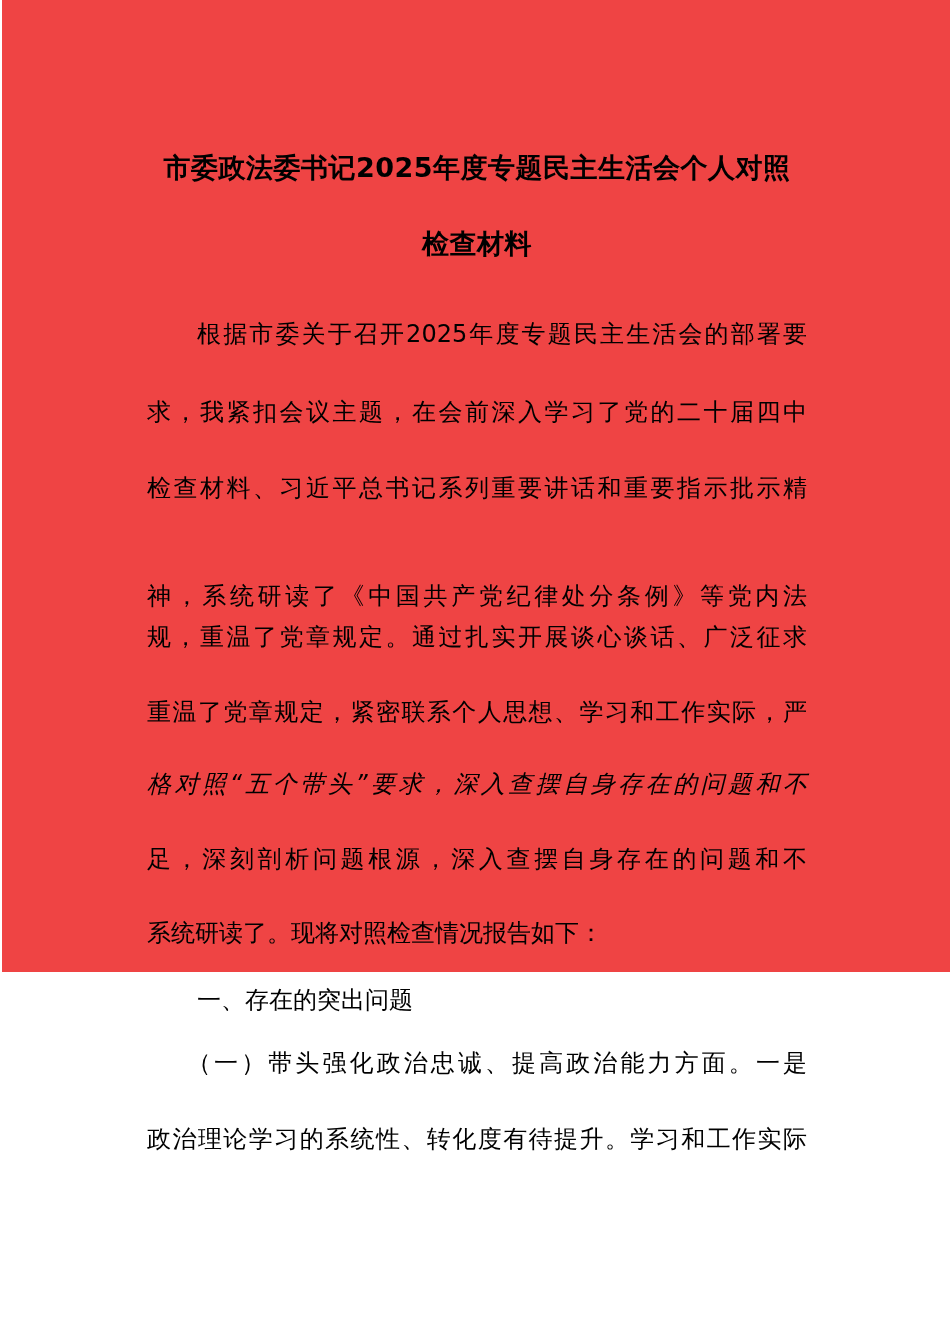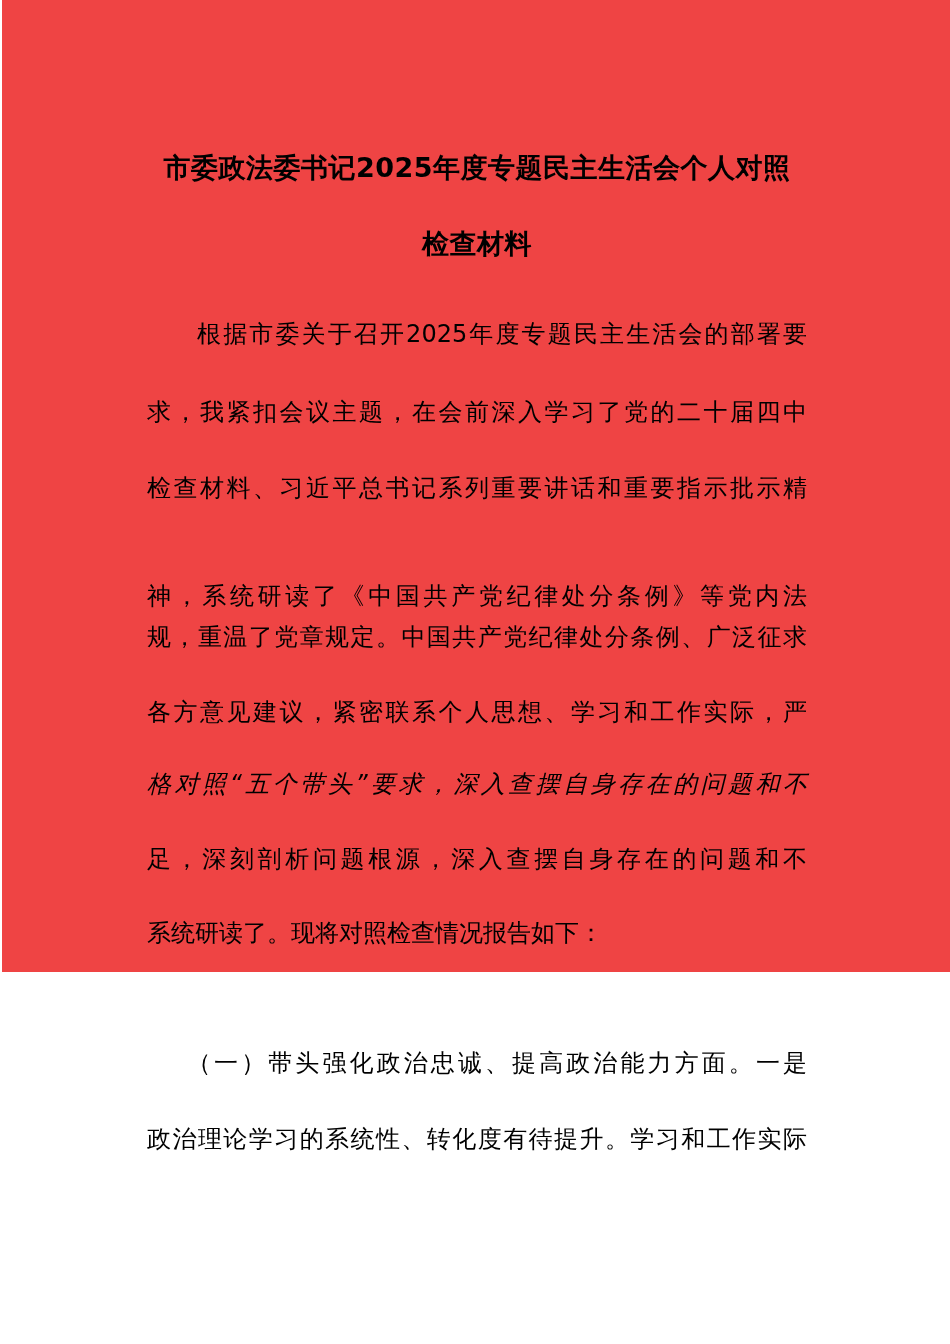--- a/index.html
+++ b/index.html
@@ -66,26 +66,27 @@
 <div class="page">
 
   <div class="title-line" style="top:150px;">市委政法委书记2025年度专题民主生活会个人对照</div>
   <div class="title-line" style="top:226px;">检查材料</div>
 
   <div>
     <div class="body-line indent" style="top:317px;">根据市委关于召开2025年度专题民主生活会的部署要</div>
     <div class="body-line" style="top:395px;">求，我紧扣会议主题，在会前深入学习了党的二十届四中</div>
     <div class="body-line" style="top:471px;">检查材料、习近平总书记系列重要讲话和重要指示批示精</div>
     <div class="body-line" style="top:545px;margin-top:34px;">神，系统研读了《中国共产党纪律处分条例》等党内法</div>
-    <div class="body-line" style="top:620px;">规，重温了党章规定。中国共产党纪律处分条例、广泛征求</div>
-    <div class="body-line" style="top:695px;">各方意见建议，紧密联系个人思想、学习和工作实际，严</div>
+    <div class="body-line" style="top:620px;">规，重温了党章规定。通过扎实开展谈心谈话、广泛征求</div>
+    <div class="body-line" style="top:695px;">重温了党章规定，紧密联系个人思想、学习和工作实际，严</div>
     <div class="body-line" style="top:767px;font-style:italic;">格对照“五个带头”要求，深入查摆自身存在的问题和不</div>
     <div class="body-line" style="top:842px;">足，深刻剖析问题根源，深入查摆自身存在的问题和不</div>
     <div class="body-line last" style="top:916px;">系统研读了。现将对照检查情况报告如下：</div>
   </div>
 
+  <div class="body-line heading" style="top:983px;">一、存在的突出问题</div>
 
   <div>
     <div class="body-line sub-indent" style="top:1046px;">（一）带头强化政治忠诚、提高政治能力方面。一是</div>
     <div class="body-line" style="top:1122px;">政治理论学习的系统性、转化度有待提升。学习和工作实际</div>
   </div>
 
 </div>
 
 </body></html>

